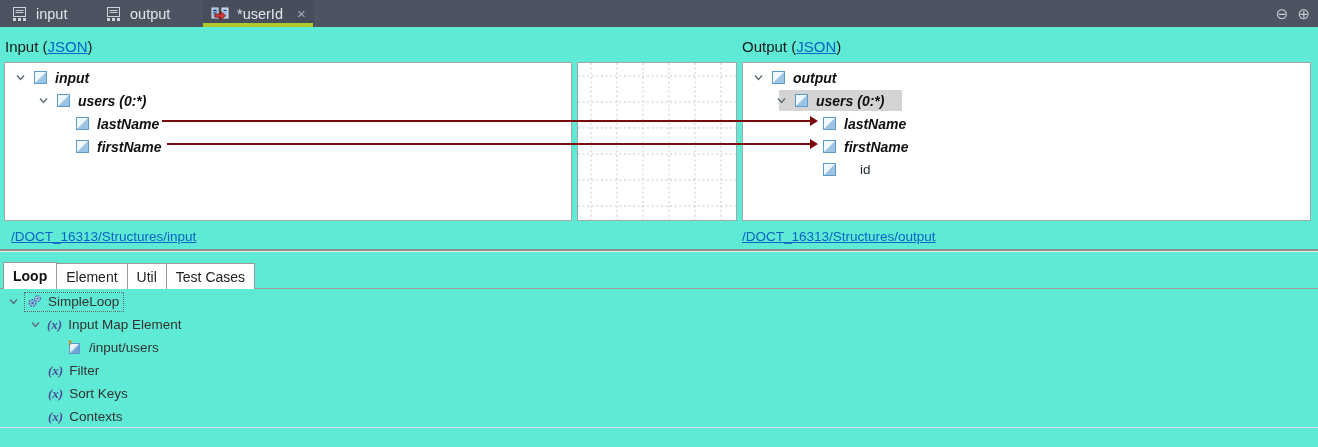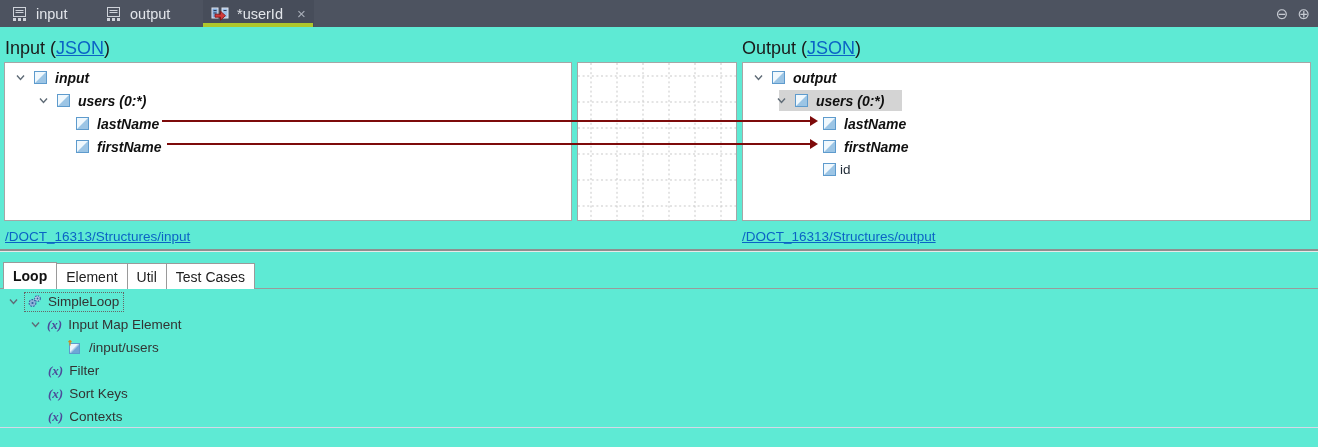--- a/index.html
+++ b/index.html
@@ -11,21 +11,21 @@
   .ed-tab { position:absolute; top:0; height:27px; display:flex; align-items:center; gap:8px;
             color:#e2e5ea; font-size:14.5px; cursor:default; }
   .ed-tab .tabicon { display:flex; align-items:center; }
   .ed-tab.active { background:#474d5a; }
   .tab-underline { position:absolute; left:203px; top:23px; width:110px; height:4px; background:#aec72c; }
   .close-x { color:#a8aeb8; font-size:15px; margin-left:6px; }
   .win-icons { position:absolute; right:8px; top:0; height:27px; display:flex; align-items:center; gap:9px;
                color:#c6cad2; font-size:15px; }
 
   
-  .pane-header { position:absolute; top:38px; font-size:18px; color:#1a1a1a; }
+  .pane-header { position:absolute; top:38px; font-size:15px; color:#1a1a1a; }
   a.link { color:#0b63c5; text-decoration:underline; cursor:pointer; }
 
   
   .panel { position:absolute; top:62px; height:159px; border:1px solid #a6a6a6; background:#fff; }
   .panel.left  { left:4px;   width:568px; }
   .panel.mid   { left:577px; width:160px; }
   .panel.right { left:742px; width:569px; }
 
   .trow { position:absolute; height:23px; display:flex; align-items:center; }
   .chev { width:11px; height:11px; display:inline-block; }
@@ -207,34 +207,34 @@
     <div class="trow" style="left:80px; top:49px; gap:8px;">
       <span class="elem-icon"></span>
       <span class="bi">lastName</span>
     </div>
 
     <div class="trow" style="left:80px; top:72px; gap:8px;">
       <span class="elem-icon"></span>
       <span class="bi">firstName</span>
     </div>
 
-    <div class="trow" style="left:80px; top:95px; gap:4px;">
+    <div class="trow" style="left:80px; top:95px; gap:24px;">
       <span class="elem-icon"></span>
       <span class="plainlbl">id</span>
     </div>
   </div>
 
   <div class="map-line" style="left:162px; top:120px; width:648px;">
     <span class="map-arrow"></span>
   </div>
   <div class="map-line" style="left:167px; top:143px; width:643px;">
     <span class="map-arrow"></span>
   </div>
 
-  <a class="link struct-link" style="left:5px;">/DOCT_16313/Structures/input</a>
+  <a class="link struct-link" style="left:11px;">/DOCT_16313/Structures/input</a>
   <a class="link struct-link" style="left:742px;text-align:right;">/DOCT_16313/Structures/output</a>
 
   <div class="sash"></div>
   <div class="sash-lite"></div>
 
   <div class="btab-baseline"></div>
   <div class="btabs">
     <div class="btab active">
       <span>Loop</span>
     </div>

